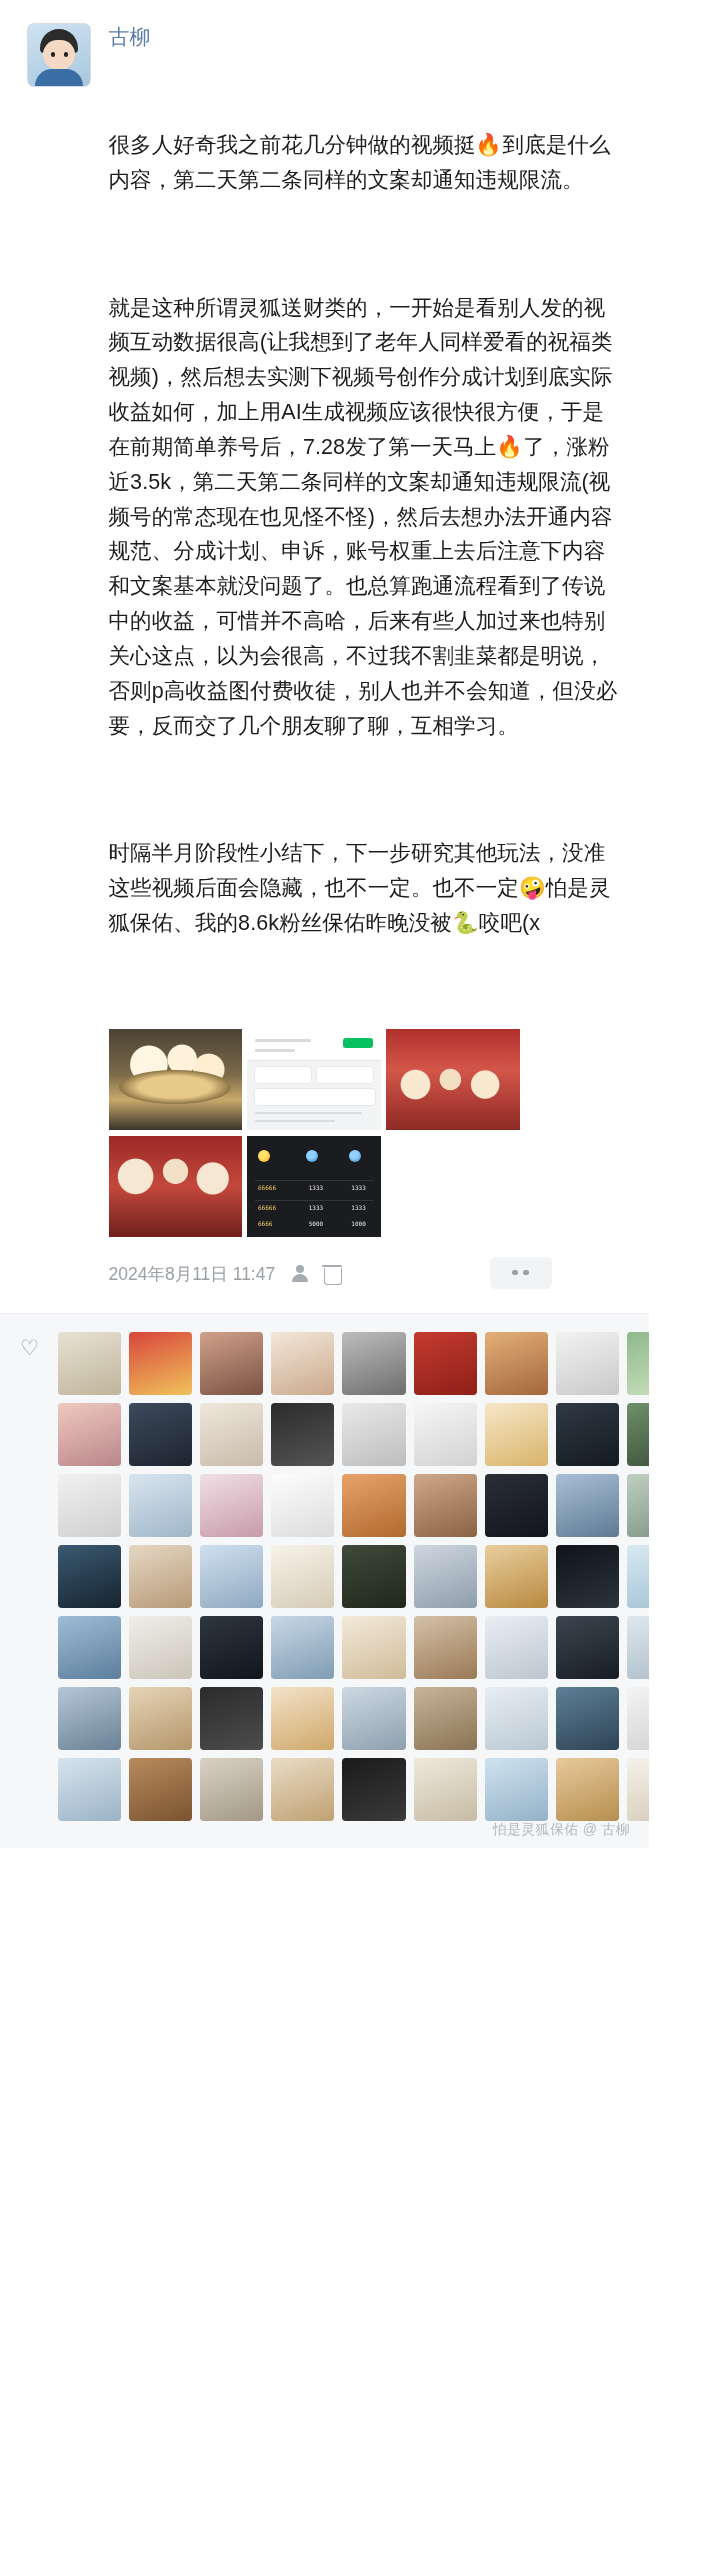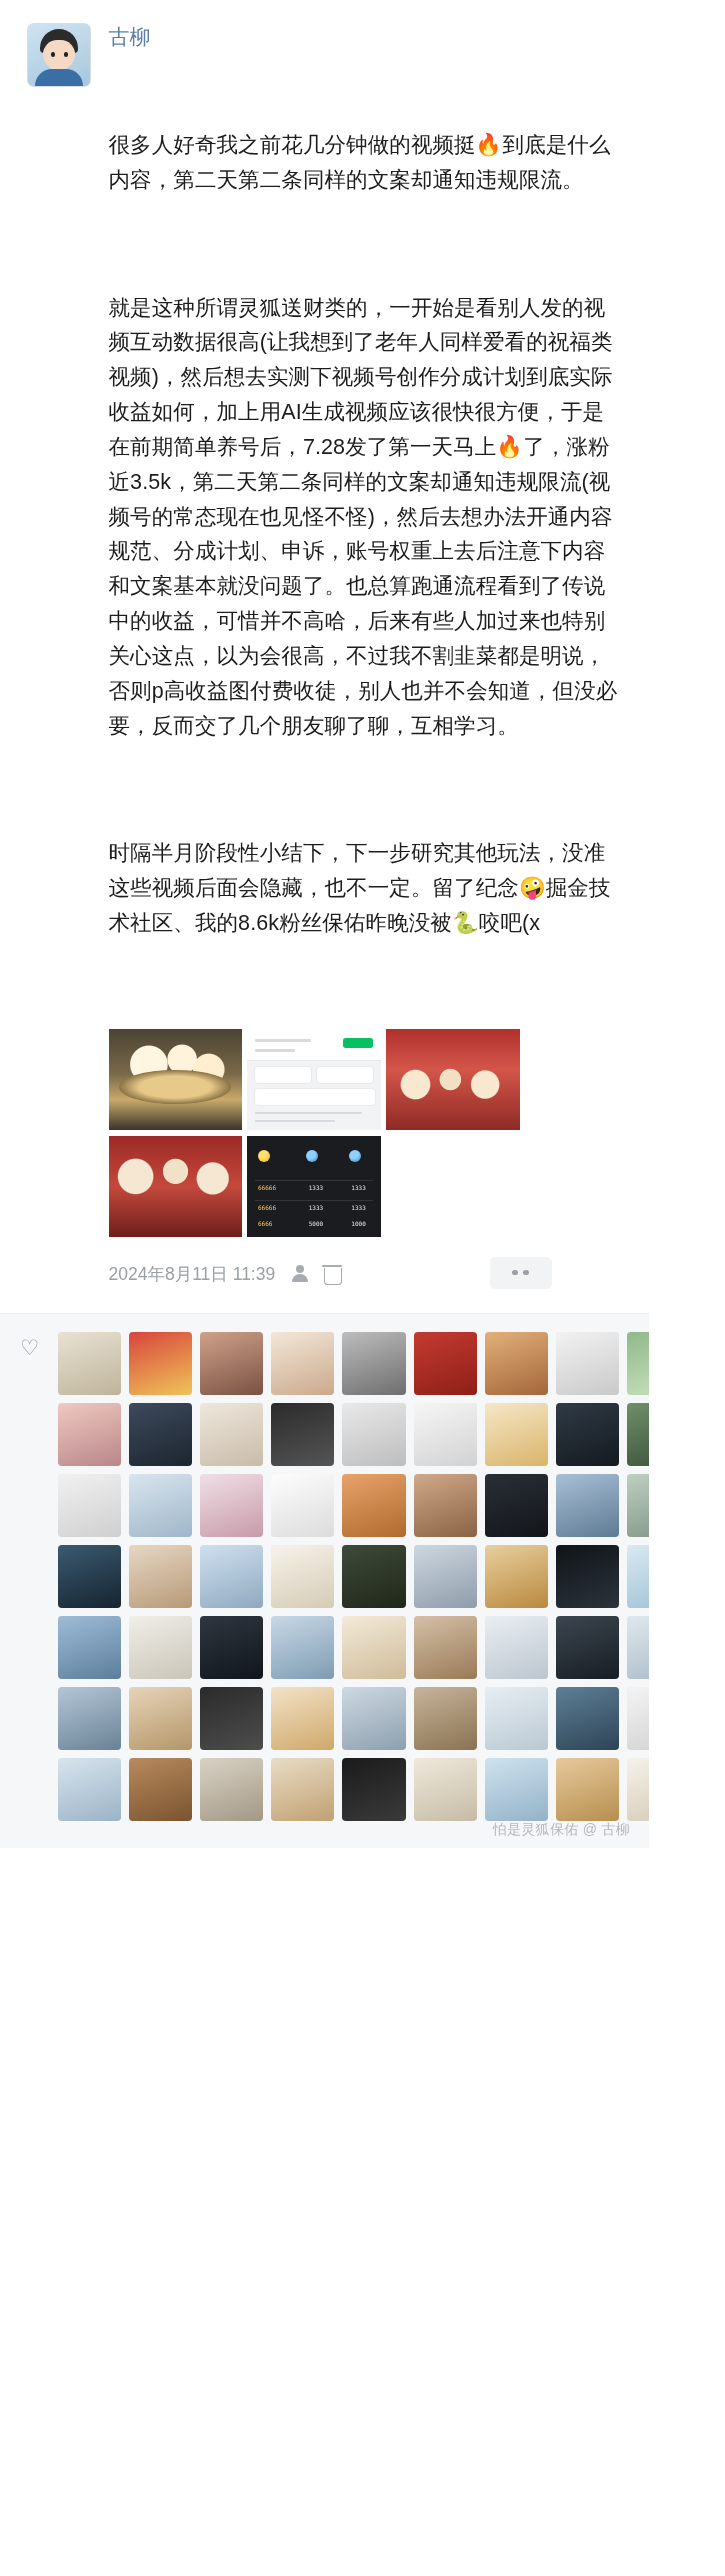--- a/index.html
+++ b/index.html
@@ -298,21 +298,21 @@
       <span class="eye-r"></span>
       <span class="body"></span>
     </div>
 
     <div class="post-main">
       <div class="author">古柳</div>
 
       <div class="body-text">
         <p>很多人好奇我之前花几分钟做的视频挺🔥到底是什么内容，第二天第二条同样的文案却通知违规限流。</p>
         <p>就是这种所谓灵狐送财类的，一开始是看别人发的视频互动数据很高(让我想到了老年人同样爱看的祝福类视频)，然后想去实测下视频号创作分成计划到底实际收益如何，加上用AI生成视频应该很快很方便，于是在前期简单养号后，7.28发了第一天马上🔥了，涨粉近3.5k，第二天第二条同样的文案却通知违规限流(视频号的常态现在也见怪不怪)，然后去想办法开通内容规范、分成计划、申诉，账号权重上去后注意下内容和文案基本就没问题了。也总算跑通流程看到了传说中的收益，可惜并不高哈，后来有些人加过来也特别关心这点，以为会很高，不过我不割韭菜都是明说，否则p高收益图付费收徒，别人也并不会知道，但没必要，反而交了几个朋友聊了聊，互相学习。</p>
-        <p>时隔半月阶段性小结下，下一步研究其他玩法，没准这些视频后面会隐藏，也不一定。留了纪念🤪掘金技术社区、我的8.6k粉丝保佑昨晚没被🐍咬吧(x</p>
+        <p>时隔半月阶段性小结下，下一步研究其他玩法，没准这些视频后面会隐藏，也不一定。也不一定🤪怕是灵狐保佑、我的8.6k粉丝保佑昨晚没被🐍咬吧(x</p>
       </div>
 
       <div class="img-grid">
 
         <div class="img-cell ph-cats"></div>
 
         <div class="img-cell ph-ui">
           <span class="ui-top"></span>
           <span class="ui-line" style="left:6%;top:10%;width:42%;height:2.7px;"></span>
           <span class="ui-line" style="left:6%;top:20%;width:30%;height:2.7px;"></span>
@@ -341,21 +341,21 @@
           <span class="d-num w" style="left:46%;top:68%;">1333</span>
           <span class="d-num w" style="left:78%;top:68%;">1333</span>
           <span class="d-num" style="left:8%;top:84%;">6666</span>
           <span class="d-num w" style="left:46%;top:84%;">5000</span>
           <span class="d-num w" style="left:78%;top:84%;">1000</span>
         </div>
 
       </div>
 
       <div class="meta-row">
-        <span class="meta-time">2024年8月11日 11:39</span>
+        <span class="meta-time">2024年8月11日 11:47</span>
         <span class="meta-icon ic-person"></span>
         <span class="meta-icon ic-trash"></span>
         <span class="more-btn">
           <i></i>
           <i></i>
         </span>
       </div>
     </div>
   </div>
 

